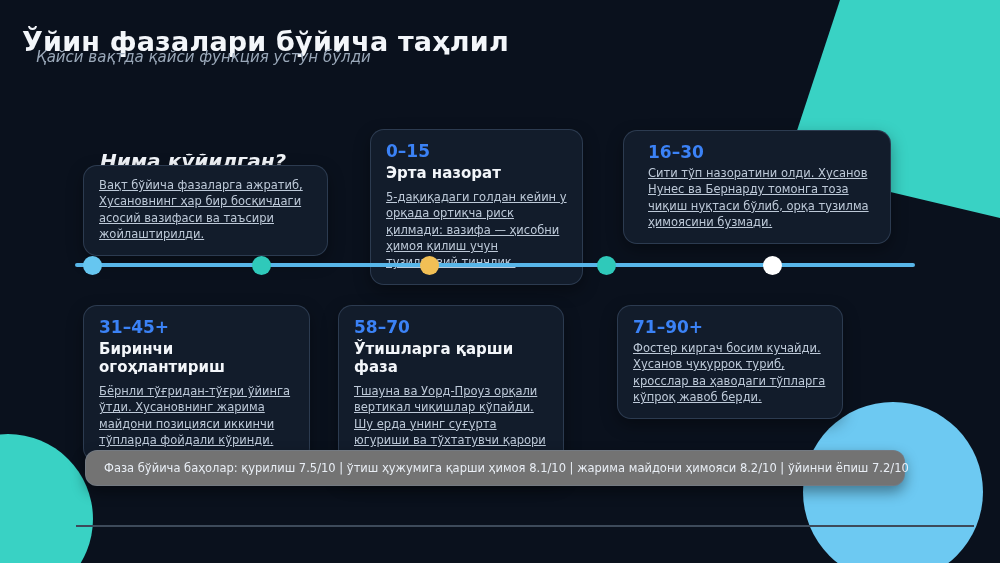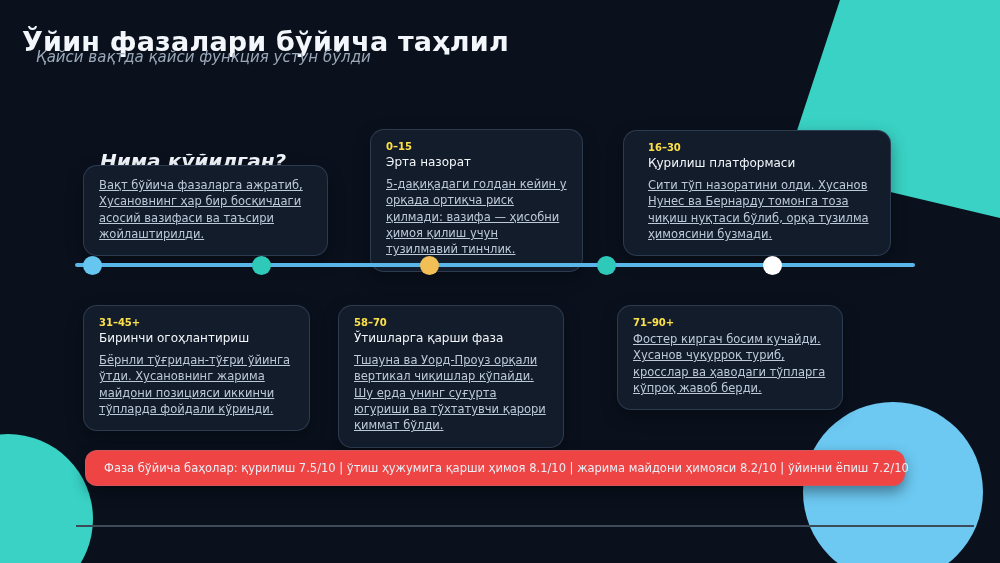--- a/index.html
+++ b/index.html
@@ -4,32 +4,32 @@
 <style>
   html,body{margin:0;padding:0;}
   body{font-family:"DejaVu Sans","Liberation Sans",sans-serif;}
   .stage{position:relative;width:1000px;height:563px;background:#0a111d;overflow:hidden;}
   .decor-layer{position:absolute;inset:0;pointer-events:none;}
   .page-title{position:absolute;left:22px;top:8px;font-size:27px;font-weight:bold;color:#f3f6fa;letter-spacing:.2px;text-align:right;}
   .page-subtitle{position:absolute;left:36px;top:48px;font-size:15px;color:#9aa8b9;font-style:italic;}
   .section-heading{position:absolute;left:100px;top:132px;font-size:20px;font-weight:bold;color:#f3f6fa;font-style:italic;}
   .card{position:absolute;background:#121c2b;border:1px solid rgba(122,150,190,.25);border-radius:14px;
         padding:11px 15px 13px;box-sizing:border-box;box-shadow:0 6px 16px rgba(0,0,0,.35);}
-  .card .time{font-size:10px;font-weight:bold;color:#fde047;margin-bottom:3px;}
-  .card .title{font-size:12px;font-weight:normal;color:#f3f6fa;margin-bottom:7px;}
+  .card .time{font-size:17px;font-weight:bold;color:#3b82f6;margin-bottom:3px;}
+  .card .title{font-size:15px;font-weight:bold;color:#f3f6fa;margin-bottom:7px;}
   .card .body, .intro-text{font-size:11.5px;line-height:1.42;color:#bdc9d8;text-decoration:underline;}
   .card-intro{left:83px;top:165px;width:245px;}
   .card-p0{left:370px;top:129px;width:213px;}
   .card-p1{left:623px;top:130px;width:268px;padding-left:24px;}
   .card-p2{left:83px;top:305px;width:227px;}
   .card-p3{left:338px;top:305px;width:226px;}
   .card-p4{left:617px;top:305px;width:226px;}
   .tl-line{position:absolute;left:75px;top:263px;width:840px;height:4px;border-radius:2px;}
   .tl-dot{position:absolute;top:256px;width:19px;height:19px;border-radius:50%;}
-  .footer-pill{position:absolute;left:85px;top:450px;width:820px;height:36px;background:#ef4444;
+  .footer-pill{position:absolute;left:85px;top:450px;width:820px;height:36px;background:#737373;
                border:1px solid rgba(122,150,190,.2);border-radius:12px;box-sizing:border-box;
                display:flex;align-items:center;padding:0 18px;box-shadow:0 6px 14px rgba(0,0,0,.4);}
   .footer-pill .txt{font-size:11.5px;color:#e9eef5;white-space:nowrap;}
   .separator{position:absolute;left:76px;top:525px;width:898px;height:2px;background:#3d4a5a;}
 </style>
 </head>
 <body>
 
 <div class="stage" style="background-color: rgb(10, 17, 29);">
 
@@ -48,21 +48,20 @@
     <div class="intro-text">Вақт бўйича фазаларга ажратиб, Хусановнинг ҳар бир босқичдаги асосий вазифаси ва таъсири жойлаштирилди.</div>
   </div>
 
   <div class="card card-p0">
     <div class="time">0–15</div>
     <div class="title">Эрта назорат</div>
     <div class="body">5-дақиқадаги голдан кейин у орқада ортиқча риск қилмади: вазифа — ҳисобни ҳимоя қилиш учун тузилмавий тинчлик.</div>
   </div>
   <div class="card card-p1">
     <div class="time">16–30</div>
-    <div class="title">Қурилиш платформаси</div>
     <div class="body">Сити тўп назоратини олди. Хусанов Нунес ва Бернарду томонга тоза чиқиш нуқтаси бўлиб, орқа тузилма ҳимоясини бузмади.</div>
   </div>
 
   <div class="tl-line" style="background-color: rgb(88, 182, 233);"></div>
   <div class="tl-dot" style="left: 83px; background-color: rgb(102, 198, 240);"></div>
   <div class="tl-dot" style="left: 252px; background-color: rgb(47, 201, 186);"></div>
   <div class="tl-dot" style="left: 420px; background-color: rgb(241, 191, 85);"></div>
   <div class="tl-dot" style="left: 597px; background-color: rgb(47, 201, 186);"></div>
   <div class="tl-dot" style="left: 763px; background-color: rgb(255, 255, 255);"></div>
 

